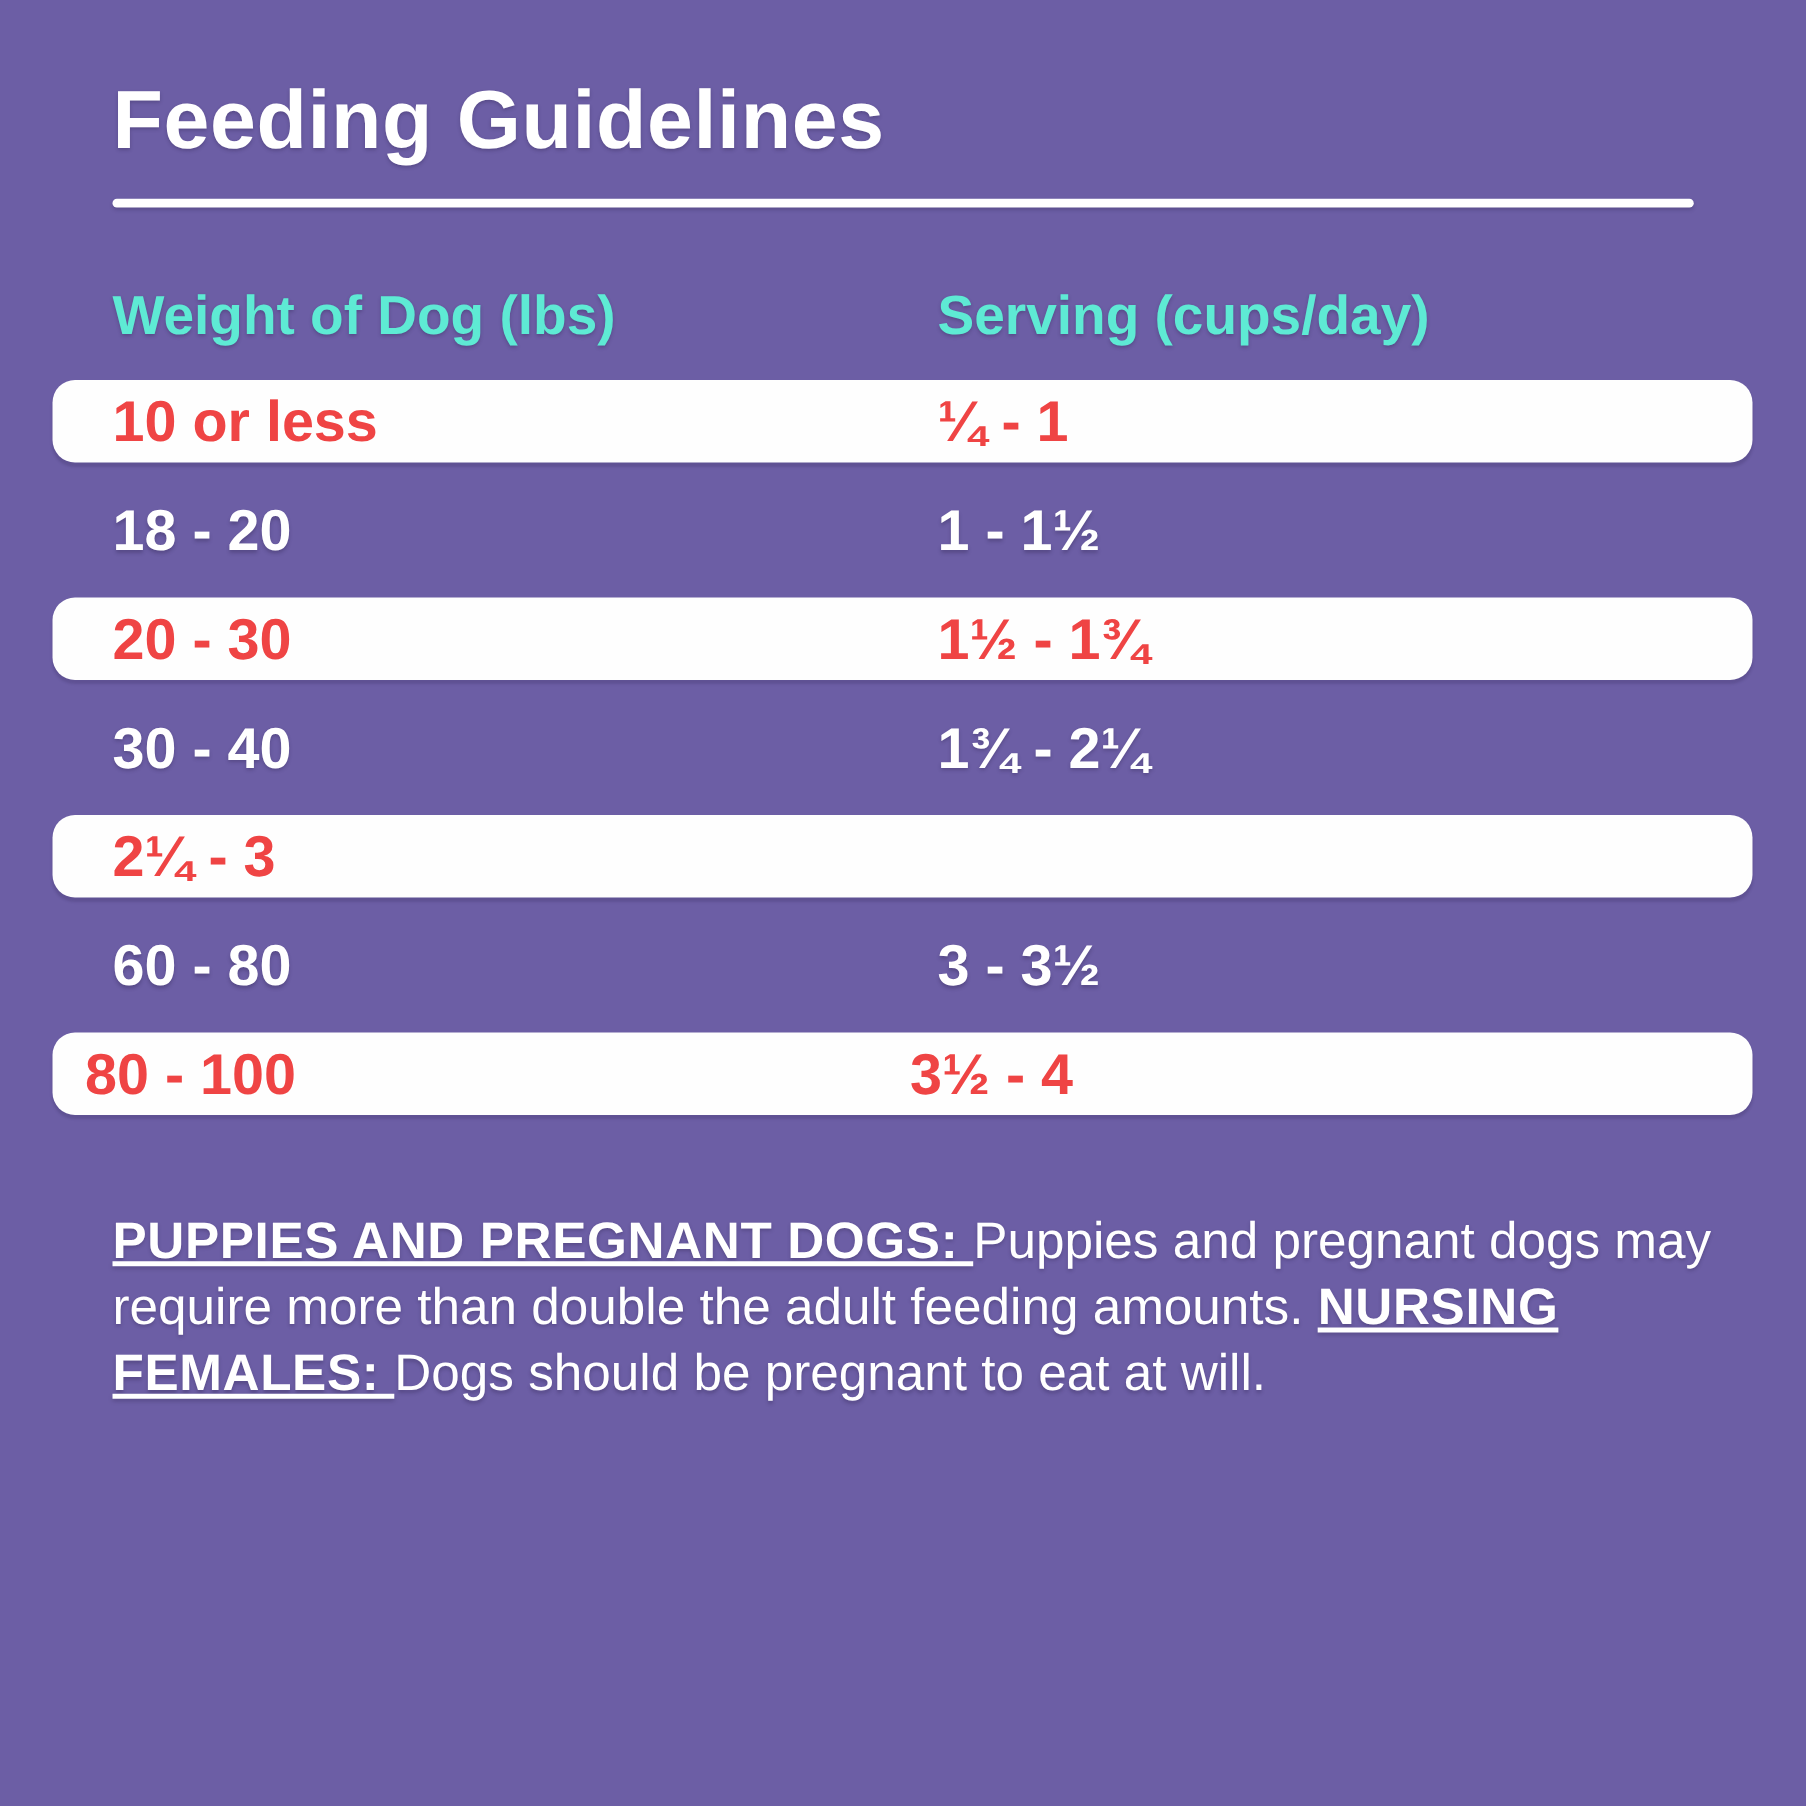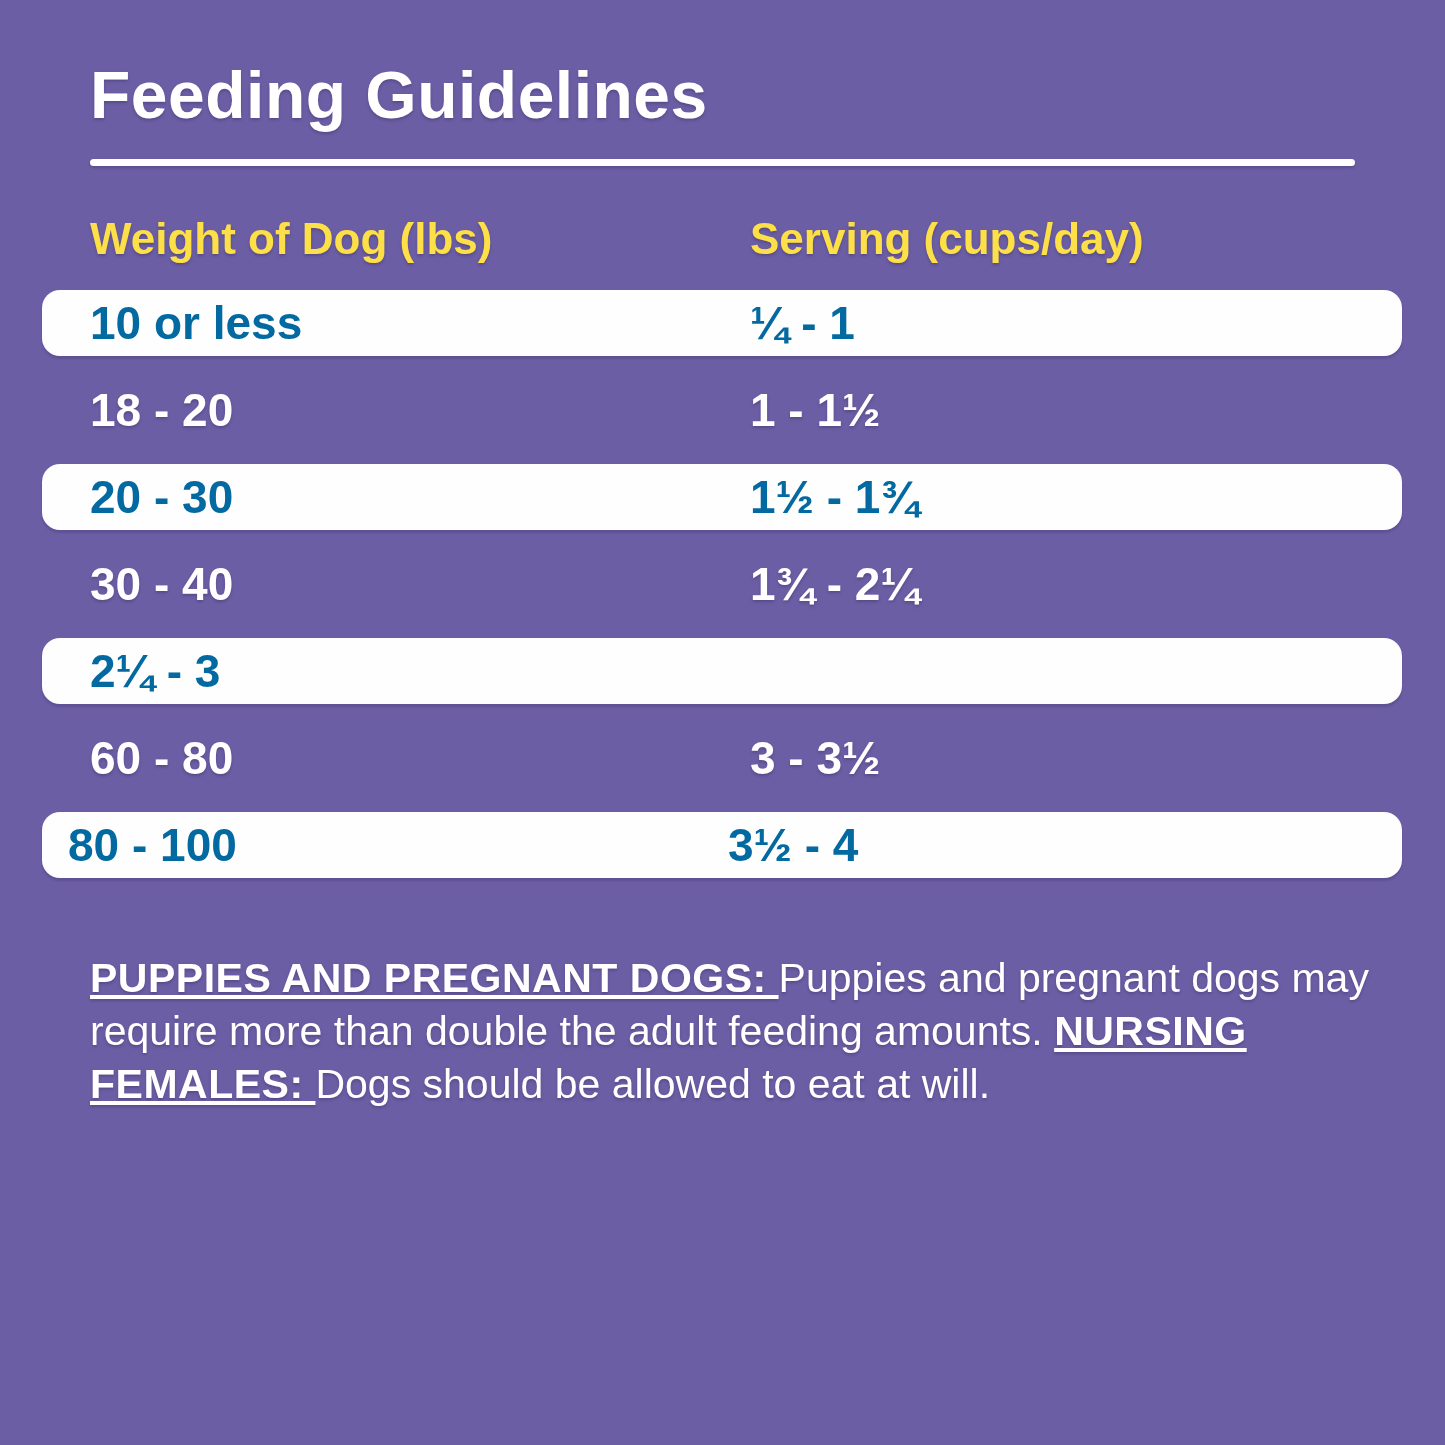--- a/index.html
+++ b/index.html
@@ -33,22 +33,22 @@
     height: 7px;
     width: 1265px;
     background: #ffffff;
     border: none;
     border-radius: 4px;
     margin: 22px 0 0 0;
     box-shadow: 0 2px 3px rgba(40,30,70,0.25);
   }
   .col-headers {
     display: flex;
-    margin-top: 48px;
-    color: #fde047;
+    margin-top: 62px;
+    color: #5eead4;
     font-size: 44px;
     font-weight: bold;
     text-shadow: 0 2px 3px rgba(40,30,70,0.30);
   }
   .col-headers .col-weight {
     width: 660px;
     flex: 0 0 660px;
   }
   .col-headers .col-serving {
     flex: 1;
@@ -65,21 +65,21 @@
     margin-bottom: 21px;
     padding-left: 48px;
     box-sizing: border-box;
     font-size: 46px;
     font-weight: bold;
   }
   .row:last-child { margin-bottom: 0; padding-left: 26px; }
   .row.white {
     background: #fefefe;
     border-radius: 18px;
-    color: #0369a1;
+    color: #ef4444;
     box-shadow: 0 3px 2px rgba(40,30,70,0.18);
   }
   .row.purple {
     background: transparent;
     color: #ffffff;
     text-shadow: 0 2px 3px rgba(40,30,70,0.30);
   }
   .row .cell-weight {
     width: 660px;
     flex: 0 0 660px;
@@ -139,15 +139,15 @@
     <div class="row purple">
       <span class="cell-weight">60 - 80</span>
       <span class="cell-serving">3 - 3½</span>
     </div>
     <div class="row white">
       <span class="cell-weight">80 - 100</span>
       <span class="cell-serving">3½ - 4</span>
     </div>
   </div>
 
-  <p class="footnote"><span class="caps">PUPPIES AND PREGNANT DOGS: </span><span>Puppies and pregnant dogs may require more than double the adult feeding amounts. </span><span class="caps">NURSING FEMALES: </span><span>Dogs should be allowed to eat at will.</span></p>
+  <p class="footnote"><span class="caps">PUPPIES AND PREGNANT DOGS: </span><span>Puppies and pregnant dogs may require more than double the adult feeding amounts. </span><span class="caps">NURSING FEMALES: </span><span>Dogs should be pregnant to eat at will.</span></p>
 
 </div>
 
 </body></html>

